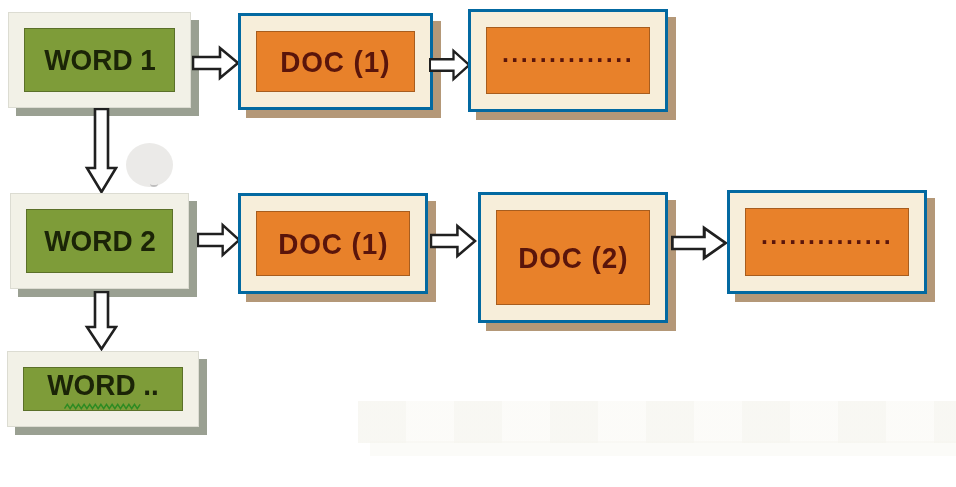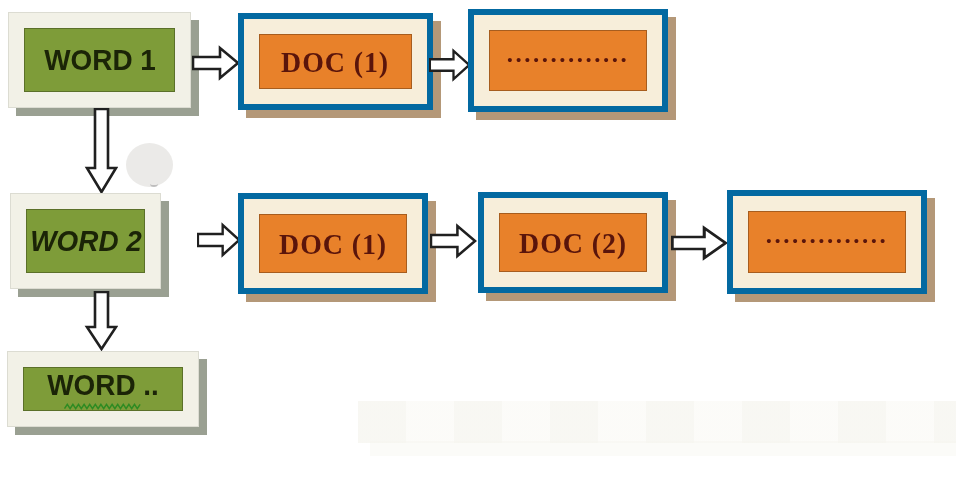--- a/index.html
+++ b/index.html
@@ -21,22 +21,21 @@
     padding:15px;
   }
   .box.word{
     background:var(--green-border);
     box-shadow:8px 8px 0 0 var(--green-shadow);
     border:1px solid #dcdcd2;
   }
   .box.doc{
     background:var(--orange-border);
     box-shadow:8px 8px 0 0 var(--orange-shadow);
-    border:6px solid #0369a1;
-    font-family:Liberation Serif, serif;
+    border:3px solid #0369a1;
   }
   .box .inner{
     width:100%;
     height:100%;
     box-sizing:border-box;
     display:flex;
     flex-direction:column;
     align-items:center;
     justify-content:center;
     border:1px solid rgba(0,0,0,0.28);
@@ -136,21 +135,21 @@
     <svg width="34" height="86" viewBox="0 0 34 86" preserveAspectRatio="none">
       <path d="M11,1 H24 V60 H32 L17.5,84 L3,60 H11 Z" fill="#ffffff" stroke="#202020" stroke-width="2.6" stroke-linejoin="miter"></path>
     </svg>
   </div>
 
   <div class="blob"></div>
   <div class="blob-mark"></div>
   <div class="faint-band"></div>
   <div class="faint-band-2"></div>
 
-  <div class="box word" style="left:10px;top:193px;width:151px;height:96px;font-style:italic;">
+  <div class="box word" style="left:10px;top:193px;width:179px;height:96px;">
     <div class="inner">
       <span class="label">WORD 2</span>
     </div>
   </div>
 
   <div class="arrow" style="left:197px;top:222px;">
     <svg width="44" height="36" viewBox="0 0 48 36" preserveAspectRatio="none">
       <path d="M1,12 H28 V3 L46,18 L28,33 V24 H1 Z" fill="#ffffff" stroke="#202020" stroke-width="2.6" stroke-linejoin="miter"></path>
     </svg>
   </div>
@@ -160,21 +159,21 @@
       <span class="label">DOC (1)</span>
     </div>
   </div>
 
   <div class="arrow" style="left:430px;top:223px;">
     <svg width="47" height="36" viewBox="0 0 48 36" preserveAspectRatio="none">
       <path d="M1,12 H28 V3 L46,18 L28,33 V24 H1 Z" fill="#ffffff" stroke="#202020" stroke-width="2.6" stroke-linejoin="miter"></path>
     </svg>
   </div>
 
-  <div class="box doc" style="left:478px;top:192px;width:190px;height:101px;">
+  <div class="box doc" style="left:478px;top:192px;width:190px;height:131px;">
     <div class="inner">
       <span class="label">DOC (2)</span>
     </div>
   </div>
 
   <div class="arrow" style="left:671px;top:225px;">
     <svg width="57" height="36" viewBox="0 0 48 36" preserveAspectRatio="none">
       <path d="M1,12 H28 V3 L46,18 L28,33 V24 H1 Z" fill="#ffffff" stroke="#202020" stroke-width="2.6" stroke-linejoin="miter"></path>
     </svg>
   </div>

